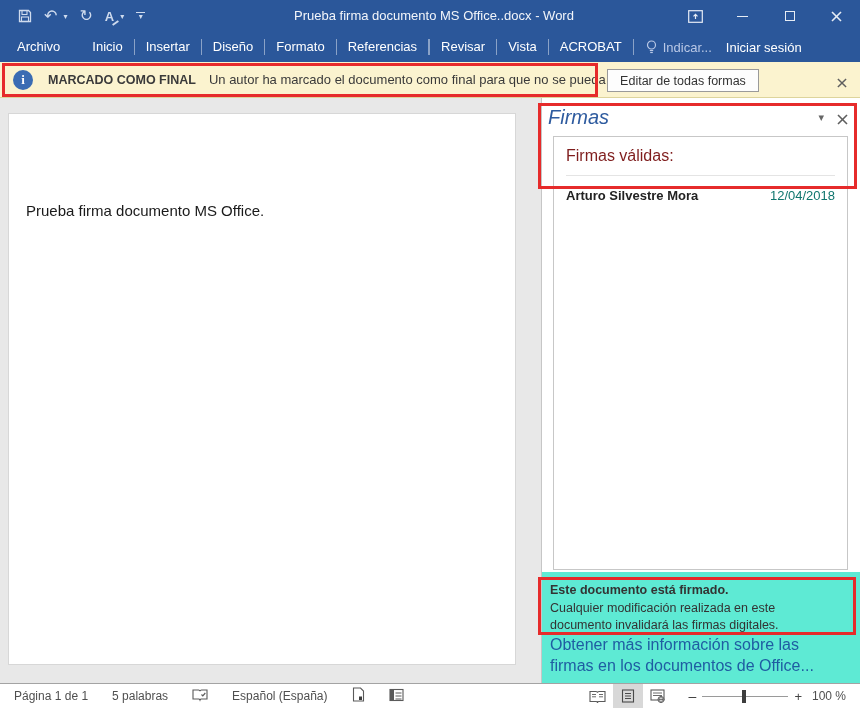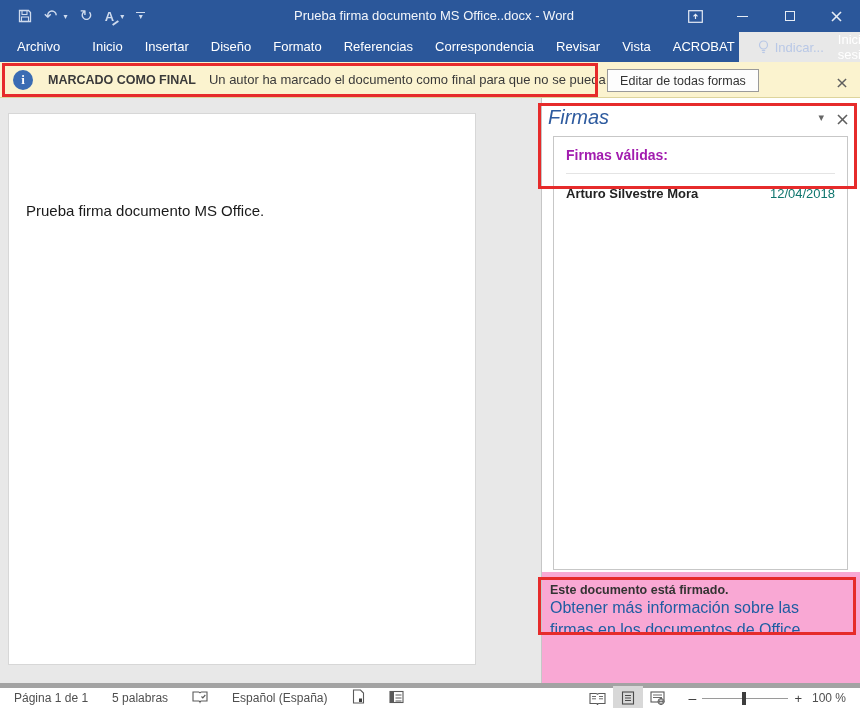--- a/index.html
+++ b/index.html
@@ -17,59 +17,59 @@
   .qat-customize { display:flex; flex-direction:column; align-items:center; }
   .qat-customize .bar { width:9px; height:1.5px; background:#cfdbee; margin-bottom:1px; }
   .qat-customize .chev { font-size:8px; line-height:6px; color:#cfdbee; }
   .win-title { position:absolute; left:0; right:0; top:0; height:32px; line-height:32px; text-align:center; font-size:13px; color:#f2f5fa;padding-left:8px; }
   .win-controls { position:absolute; right:0; top:0; height:32px; display:flex; }
   .win-btn { width:47px; height:32px; display:flex; align-items:center; justify-content:center; color:#e6ecf5; }
   .maxbox { width:10px; height:10px; border:1px solid #e6ecf5; }
   .minbar { width:11px; height:1px; background:#e6ecf5; }
 
   
-  .tabrow { position:absolute; left:0; top:32px; width:739px; height:30px; background:#2b579a; display:flex; align-items:center; color:#fff; font-size:13px; }
+  .tabrow { position:absolute; left:0; top:32px; width:860px; height:30px; background:#2b579a; display:flex; align-items:center; color:#fff; font-size:13px; }
   .tab { padding:0 11px; height:30px; line-height:30px; white-space:nowrap; }
   .tab-file { margin-left:6px; margin-right:10px; }
   .vsep { width:1px; height:16px; background:rgba(255,255,255,.45); }
   .tellme { display:flex; gap:6px; color:#b9c8e6; margin:0 14px 0 12px; }
   .signin { color:#fff; margin-right:16px; }
 
   
   .banner { position:absolute; left:0; top:62px; width:860px; height:36px; background:#fbf3cf; border-bottom:1px solid #ddd49c; display:flex; align-items:center; }
   .info-circle { width:20px; height:20px; border-radius:50%; background:#3a6cb3; color:#fff; font-size:13px; font-weight:bold; font-family:"Liberation Serif", serif; display:flex; align-items:center; justify-content:center; margin-left:13px; flex:0 0 auto; }
   .banner-label { font-weight:bold; font-size:12.5px; color:#3a3a3a; margin-left:15px; white-space:nowrap; }
   .banner-msg { font-size:13px; color:#3a3a3a; margin-left:13px; white-space:nowrap; }
   .banner-btn { position:absolute; left:607px; top:7px; width:152px; height:23px; background:#fdfdfd; border:1px solid #9a9a9a; font-size:12.5px; color:#333; display:flex; align-items:center; justify-content:center; }
   .banner-close { position:absolute; right:13px; top:12px; }
 
   
   .main { position:absolute; left:0; top:98px; width:860px; height:585px; background:#e8e8e8; }
-  .page { position:absolute; left:8px; top:15px; width:468px; height:552px; background:#fff; border:1px solid #d7d7d7; }
+  .page { position:absolute; left:8px; top:15px; width:508px; height:552px; background:#fff; border:1px solid #d7d7d7; }
   .doc-text { position:absolute; left:17px; top:88px; font-size:15px; color:#1a1a1a; }
   .splitter { position:absolute; left:541px; top:0; width:1px; height:585px; background:#c6c6c6; }
 
   
   .panel { position:absolute; left:542px; top:0; width:318px; height:585px; background:#fff; }
   .panel-title { position:absolute; left:6px; top:8px; font-size:20px; color:#2e5b9f;font-style:italic; }
   .panel-caret { position:absolute; right:36px; top:13px; color:#666; font-size:11px; }
   .panel-close { position:absolute; right:12px; top:13px; }
   .listbox { position:absolute; left:11px; top:38px; width:295px; height:434px; border:1px solid #c7c7c7; background:#fff; padding:10px 12px; }
-  .valid-header { font-weight:bold; font-size:14px; color:#a21caf; }
+  .valid-header { font-weight:normal; font-size:16px; color:#7f1d1d; }
   .list-divider { border-bottom:1px solid #e4e4e4; margin-top:10px; }
   .sig-row { display:flex; justify-content:space-between; align-items:center; margin-top:12px; }
   .sig-name { font-weight:bold; font-size:13px; color:#222; }
   .sig-date { font-size:13px; color:#0f766e; }
-  .panel-footer { position:absolute; left:0; top:474px; width:318px; height:111px; background:#f9a8d4; padding:11px 12px 0 8px; }
+  .panel-footer { position:absolute; left:0; top:474px; width:318px; height:111px; background:#5eead4; padding:11px 12px 0 8px; }
   .footer-title { font-weight:bold; font-size:12.5px; color:#333; }
   .footer-body { font-size:12.5px; color:#333; line-height:1.35; margin-top:3px; width:288px; }
   .footer-link { font-size:16px; color:#1f5da2; line-height:1.35; margin-top:0; width:270px; cursor:pointer; }
 
   
-  .statusbar { position:absolute; left:0; top:683px; width:860px; height:25px; background:#fff; border-top:5px solid #a3a3a3; display:flex; align-items:center; font-size:12px; color:#4f4f4f; }
+  .statusbar { position:absolute; left:0; top:683px; width:860px; height:25px; background:#fff; border-top:1px solid #a3a3a3; display:flex; align-items:center; font-size:12px; color:#4f4f4f; }
   .sb-left { display:flex; align-items:center; gap:24px; padding-left:14px; }
   .sb-item { white-space:nowrap; }
   .sb-right { margin-left:auto; display:flex; align-items:center; padding-right:14px; }
   .view-btn { width:30px; height:25px; display:flex; align-items:center; justify-content:center; }
   .view-btn.selected { background:#d8d8d8; }
   .zoom-minus { margin:0 6px 0 16px; font-size:14px; color:#444; }
   .zoom-plus { margin:0 10px 0 6px; font-size:13px; color:#444; }
   .zoom-track { position:relative; width:86px; height:25px; }
   .zoom-track .line { position:absolute; left:0; top:12px; width:86px; height:1px; background:#9a9a9a; }
   .zoom-thumb { position:absolute; left:40px; top:6px; width:4px; height:13px; background:#3d3d3d; }
@@ -136,21 +136,20 @@
     <span class="tab">Inicio</span>
     <span class="vsep"></span>
     <span class="tab">Insertar</span>
     <span class="vsep"></span>
     <span class="tab">Diseño</span>
     <span class="vsep"></span>
     <span class="tab">Formato</span>
     <span class="vsep"></span>
     <span class="tab">Referencias</span>
     <span class="vsep"></span>
-    <span class="tab">Correspondencia</span>
     <span class="vsep"></span>
     <span class="tab">Revisar</span>
     <span class="vsep"></span>
     <span class="tab">Vista</span>
     <span class="vsep"></span>
     <span class="tab">ACROBAT</span>
     <span class="vsep"></span>
     <span class="tellme">
       <svg width="11" height="14" viewBox="0 0 11 14">
           <circle cx="5.5" cy="5" r="4" fill="none" stroke="#b9c8e6" stroke-width="1.2"></circle>
@@ -194,20 +193,21 @@
       <div class="listbox">
         <div class="valid-header">Firmas válidas:</div>
         <div class="list-divider"></div>
         <div class="sig-row">
           <span class="sig-name">Arturo Silvestre Mora</span>
           <span class="sig-date">12/04/2018</span>
         </div>
       </div>
       <div class="panel-footer">
         <div class="footer-title">Este documento está firmado.</div>
+        <div class="footer-body">Cualquier modificación realizada en este documento invalidará las firmas digitales.</div>
         <div class="footer-link">Obtener más información sobre las firmas en los documentos de Office...</div>
       </div>
     </div>
   </div>
 
   <div class="statusbar">
     <div class="sb-left">
       <span class="sb-item">Página 1 de 1</span>
       <span class="sb-item">5 palabras</span>
       <span>

